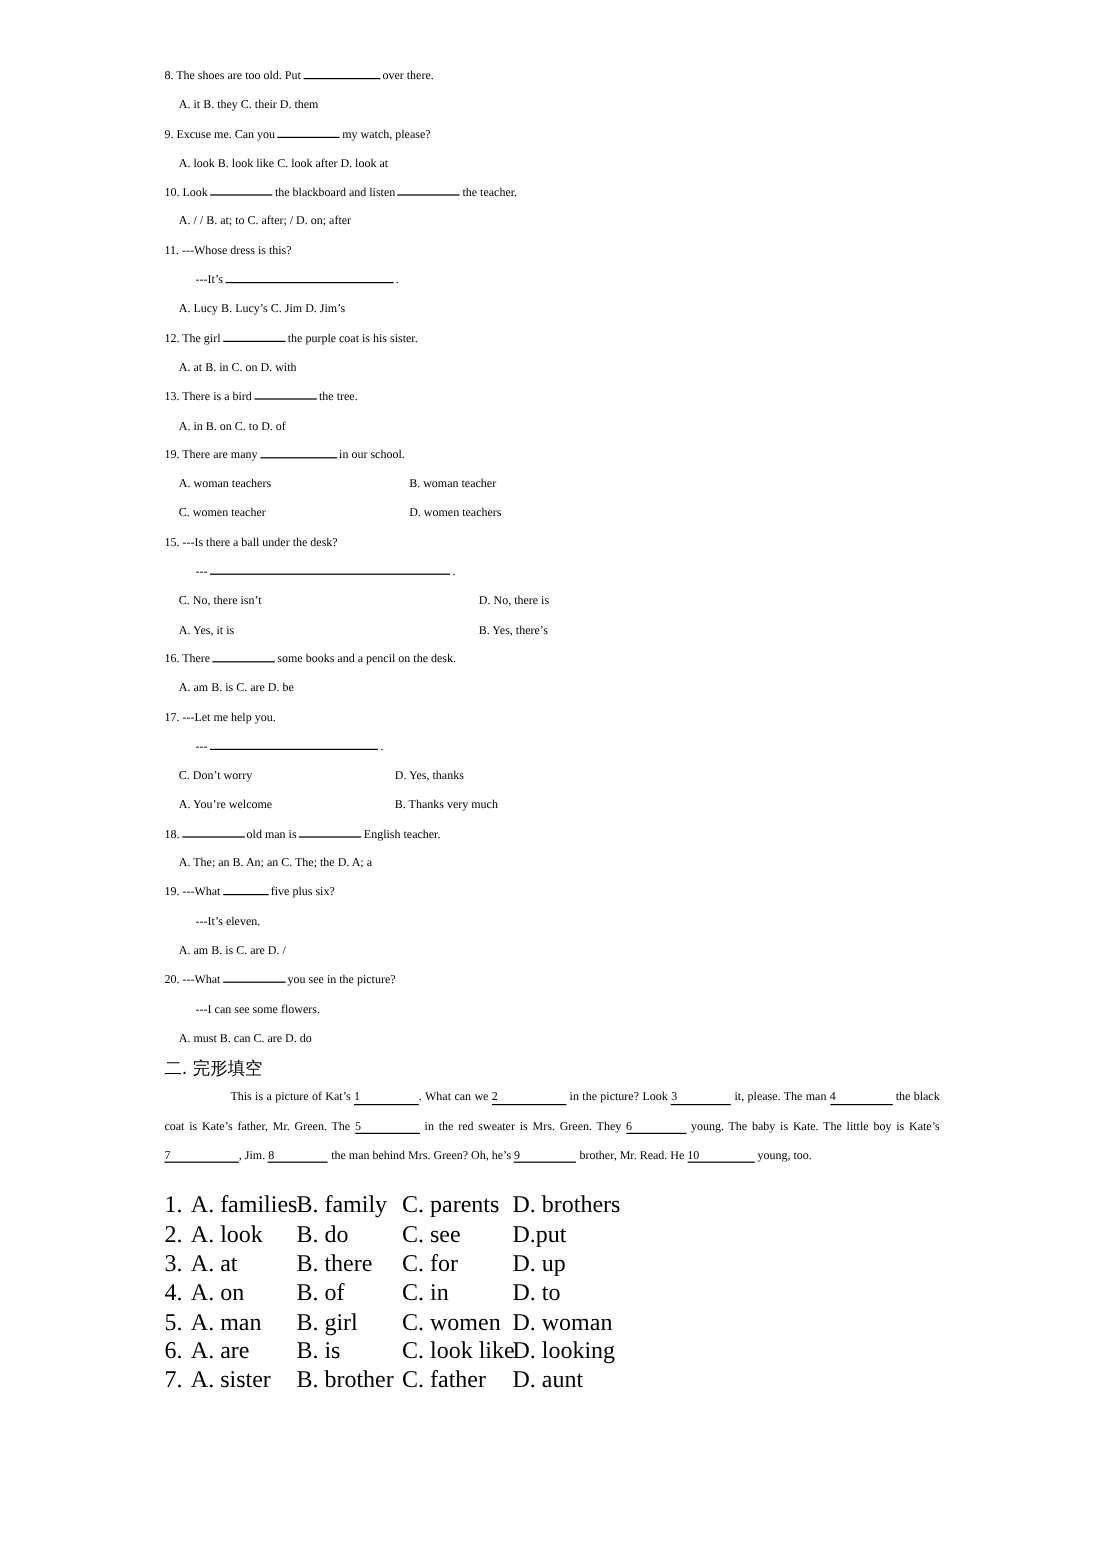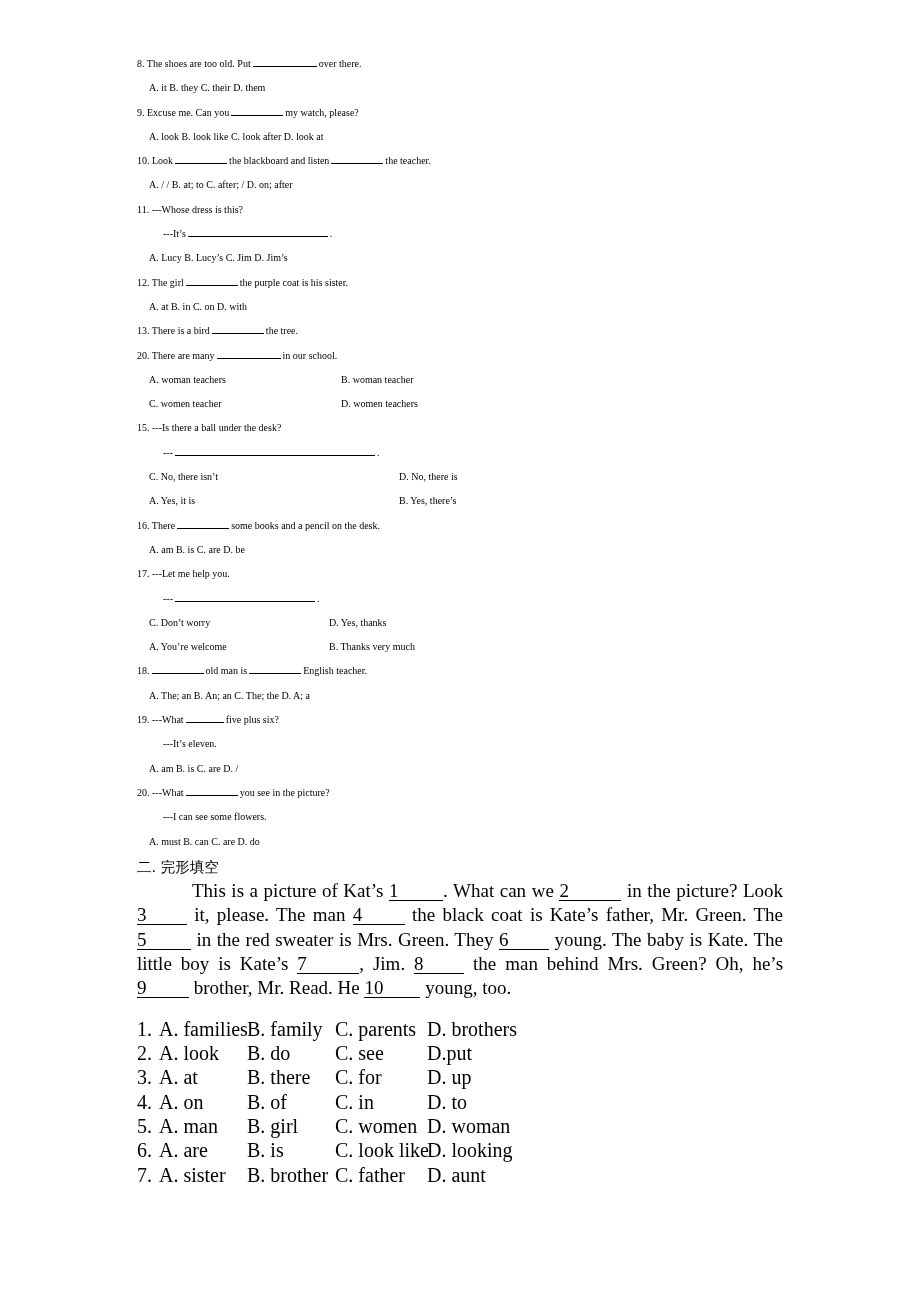--- a/index.html
+++ b/index.html
@@ -61,21 +61,21 @@
   .col-a-far   { width: 250px; }
 
   .sec-head {
     font-family: "DejaVu Sans", sans-serif;
     font-size: 14.5px;
     line-height: 24px;
     margin-top: 1px;
   }
 
   .cloze {
-    font-size: 19px;
+    font-size: 10px;
     line-height: 24.4px;
     text-align: justify;
     text-align-last: left;
     text-justify: inter-word;
     width: 646px;
   }
   .cloze .indent { display: inline-block; width: 55px; }
 
   .nblank {
     display: inline-block;
@@ -137,23 +137,24 @@
   <div class="q q-opts">A. Lucy   B. Lucy’s   C. Jim   D. Jim’s</div>
 
   <div class="q q-stem">
     <span>12. The girl</span><span class="blank b-md"></span><span>the purple coat is his sister.</span>
   </div>
   <div class="q q-opts">A. at   B. in   C. on   D. with</div>
 
   <div class="q q-stem">
     <span>13. There is a bird</span><span class="blank b-md"></span><span>the tree.</span>
   </div>
-
-  <div class="q q-stem">
-    <span>20. There are many</span><span class="blank b-lg"></span><span>in our school.</span>
+  <div class="q q-opts">A. in   B. on   C. to   D. of</div>
+
+  <div class="q q-stem">
+    <span>19. There are many</span><span class="blank b-lg"></span><span>in our school.</span>
   </div>
   <div class="q q-opts opt2">
     <span class="col-a-wide">A. woman teachers</span><span>B. woman teacher</span>
   </div>
   <div class="q q-opts opt2">
     <span class="col-a-wide">C. women teacher</span><span>D. women teachers</span>
   </div>
 
   <div class="q q-stem">15. ---Is there a ball under the desk?</div>
   <div class="q q-sub">

